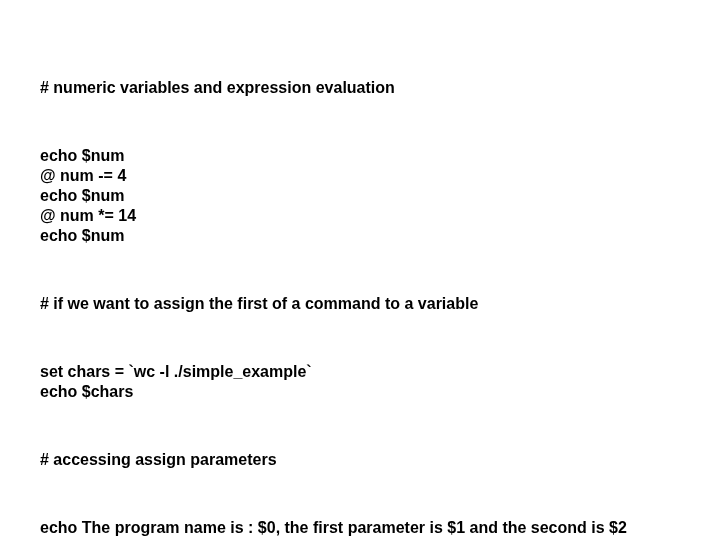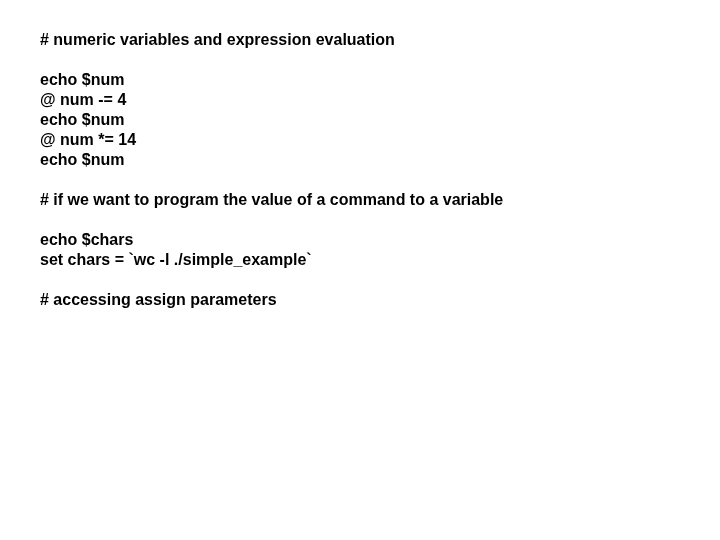--- a/index.html
+++ b/index.html
@@ -13,20 +13,21 @@
       background: #ffffff;
       font-family: Arial, Helvetica, sans-serif;
       font-size: 16px;
       font-weight: bold;
       color: #000000;
       padding: 30px 40px;
       line-height: 1.25;
     }
     .block {
       margin-bottom: 20px;
+      margin-top: 48px;
     }
     .line {
       display: block;
     }
   </style>
 </head>
 <body>
 
 <div class="block">
   <span class="line"># numeric variables and expression evaluation</span>
@@ -34,26 +35,27 @@
 
 <div class="block">
   <span class="line">echo $num</span>
   <span class="line">@ num -= 4</span>
   <span class="line">echo $num</span>
   <span class="line">@ num *= 14</span>
   <span class="line">echo $num</span>
 </div>
 
 <div class="block">
-  <span class="line"># if we want to program the value of a command to a variable</span>
+  <span class="line"># if we want to assign the first of a command to a variable</span>
 </div>
 
 <div class="block">
+  <span class="line">set chars = `wc -l ./simple_example`</span>
   <span class="line">echo $chars</span>
-  <span class="line">set chars = `wc -l ./simple_example`</span>
 </div>
 
 <div class="block">
   <span class="line"># accessing assign parameters</span>
 </div>
 
 <div class="block">
+  <span class="line">echo The program name is : $0, the first parameter is $1 and the second is $2</span>
 </div>
 
 </body></html>

